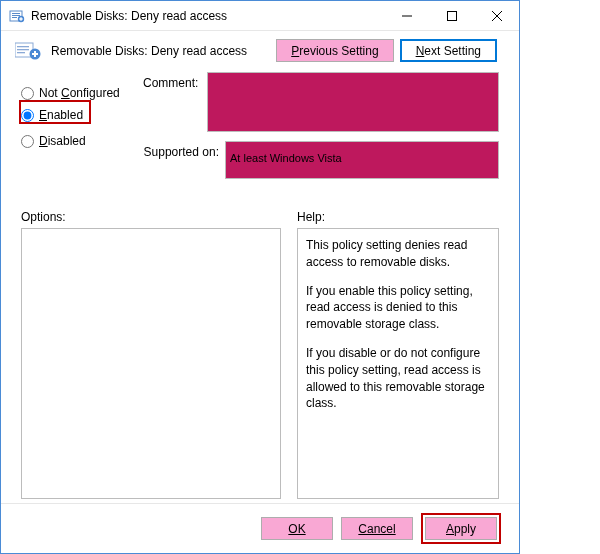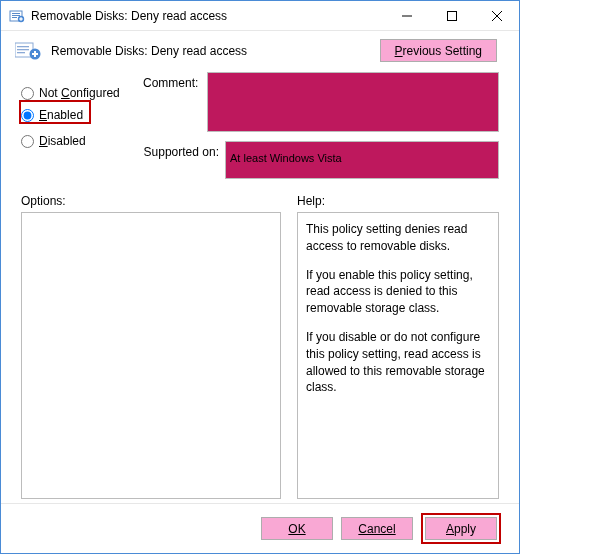--- a/index.html
+++ b/index.html
@@ -31,21 +31,21 @@
   .comment-col { flex: 1; margin-left: 4px; }
   .field-row { display: flex; }
   .field-label { width: 64px; padding-top: 4px; font-size: 12px; }
   .field-box { flex: 1; }
   textarea { width: 100%; resize: none; border: 1px solid #bcbcbc; background: #be185d; padding: 10px 4px; font-family: inherit; font-size: 11px; overflow-y: scroll; }
   textarea.comment { height: 60px; }
   textarea.supported { height: 38px; }
   .supported-row { margin-top: 6px; }
   .supported-label { width: 82px; text-align: right; padding-right: 6px; padding-top: 4px; font-size: 12px; }
 
-  .lower { display: flex; gap: 16px; margin-top: 12px; flex: 1; min-height: 0;}
+  .lower { display: flex; gap: 16px; margin-top: 28px; flex: 1; min-height: 0;}
   .col { display: flex; flex-direction: column; }
   .col.left { width: 260px; }
   .col.right { flex: 1; }
   .col-label { font-size: 12px; margin-bottom: 4px; }
   .panel { flex: 1; border: 1px solid #bcbcbc; background: #fff; padding: 8px; font-size: 12px; line-height: 1.4; overflow-y: scroll; }
   .panel p { margin-bottom: 12px; font-size: 12px; }
 
   .footer { height: 50px; display: flex; align-items: center; justify-content: flex-end; padding: 0 18px; gap: 8px; border-top: 1px solid #e7e7e7; margin-top: 4px; text-decoration: underline;}
   .footer .btn { width: 72px; padding: 0; }
   .apply-wrap { border: 2px solid #c00000; padding: 2px; }
@@ -104,20 +104,23 @@
           <circle cx="20" cy="13" r="5.5" fill="#4a88d4"></circle>
           <rect x="19" y="10" width="2" height="6" fill="#fff"></rect>
           <rect x="17" y="12" width="6" height="2" fill="#fff"></rect>
         </svg>
     </span>
     <span class="title">Removable Disks: Deny read access</span>
     <div class="navbtns">
       <div class="btn">
           <span><span class="ul">P</span><span></span>revious Setting</span>
         </div>
+      <div class="btn default">
+          <span><span class="ul">N</span>ext Setting</span>
+        </div>
     </div>
   </div>
 
   <div class="body">
     <div class="toprow">
       <div class="radios">
         <div class="radio">
           <input type="radio" name="state" style="">
           <label>Not <span class="ul">C</span>onfigured</label>
         </div>

